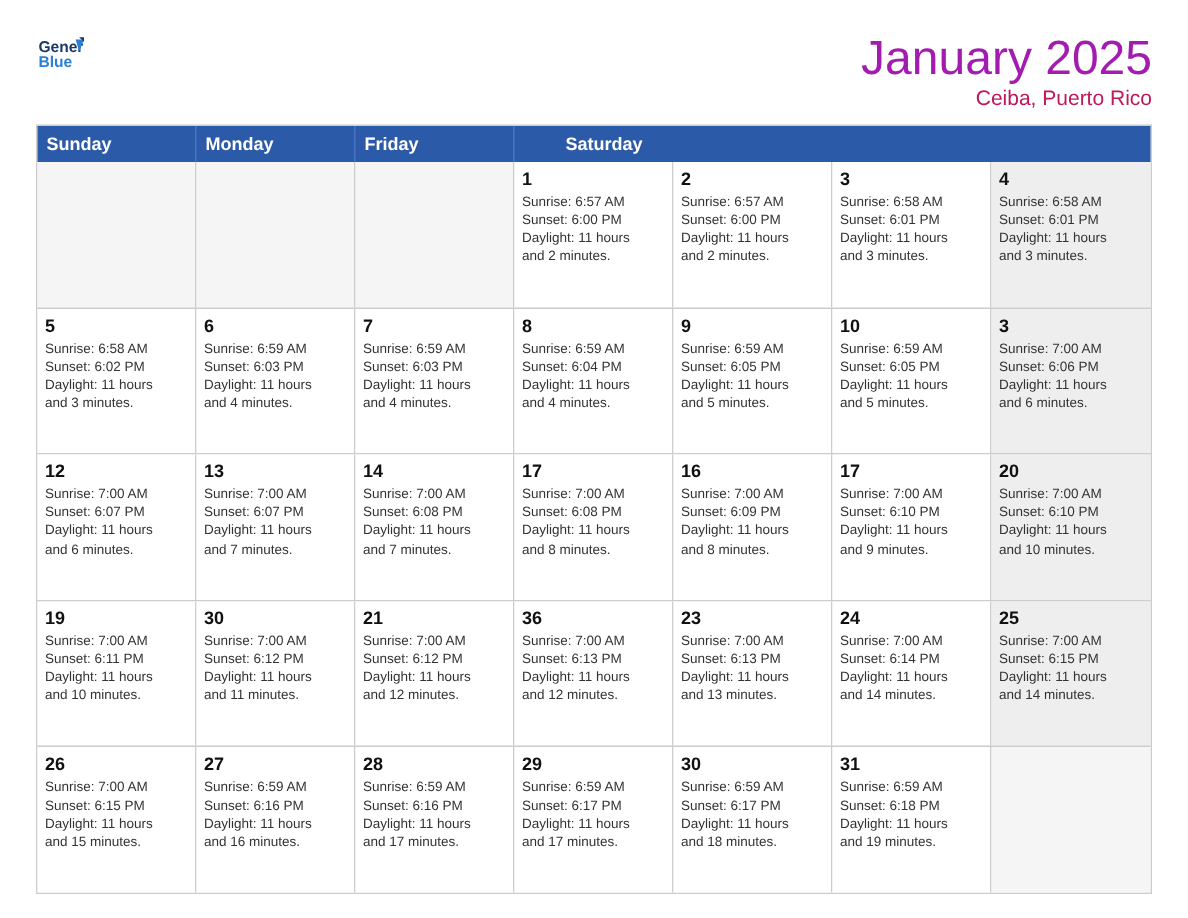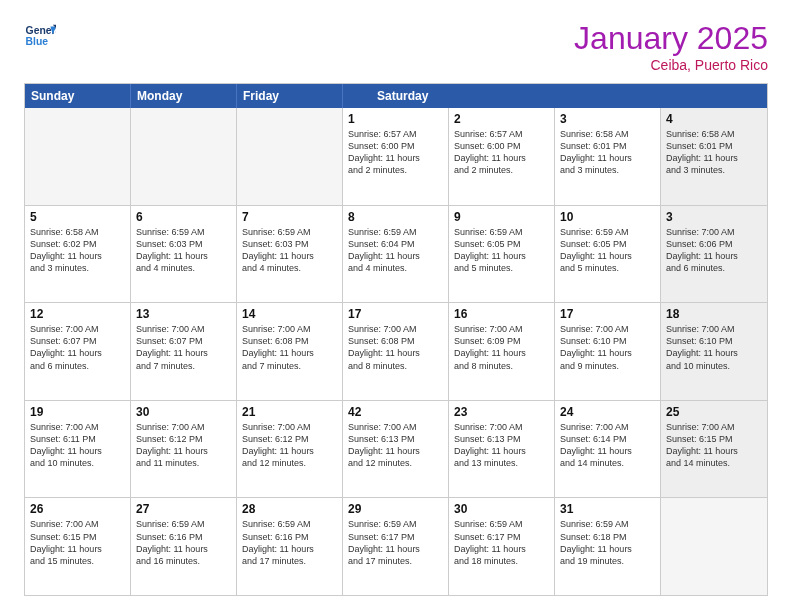--- a/index.html
+++ b/index.html
@@ -248,21 +248,21 @@
 and 8 minutes.</div>
           </div>
           <div class="cal-cell">
             <div class="day-num">17</div>
             <div class="cell-text" style="white-space: pre-line;">Sunrise: 7:00 AM
 Sunset: 6:10 PM
 Daylight: 11 hours
 and 9 minutes.</div>
           </div>
           <div class="cal-cell shaded">
-            <div class="day-num">18</div>
+            <div class="day-num">20</div>
             <div class="cell-text" style="white-space: pre-line;">Sunrise: 7:00 AM
 Sunset: 6:10 PM
 Daylight: 11 hours
 and 10 minutes.</div>
           </div>
         </div>
         <div class="cal-row">
           <div class="cal-cell">
             <div class="day-num">19</div>
             <div class="cell-text" style="white-space: pre-line;">Sunrise: 7:00 AM
@@ -278,21 +278,21 @@
 and 11 minutes.</div>
           </div>
           <div class="cal-cell">
             <div class="day-num">21</div>
             <div class="cell-text" style="white-space: pre-line;">Sunrise: 7:00 AM
 Sunset: 6:12 PM
 Daylight: 11 hours
 and 12 minutes.</div>
           </div>
           <div class="cal-cell">
-            <div class="day-num">42</div>
+            <div class="day-num">36</div>
             <div class="cell-text" style="white-space: pre-line;">Sunrise: 7:00 AM
 Sunset: 6:13 PM
 Daylight: 11 hours
 and 12 minutes.</div>
           </div>
           <div class="cal-cell">
             <div class="day-num">23</div>
             <div class="cell-text" style="white-space: pre-line;">Sunrise: 7:00 AM
 Sunset: 6:13 PM
 Daylight: 11 hours

